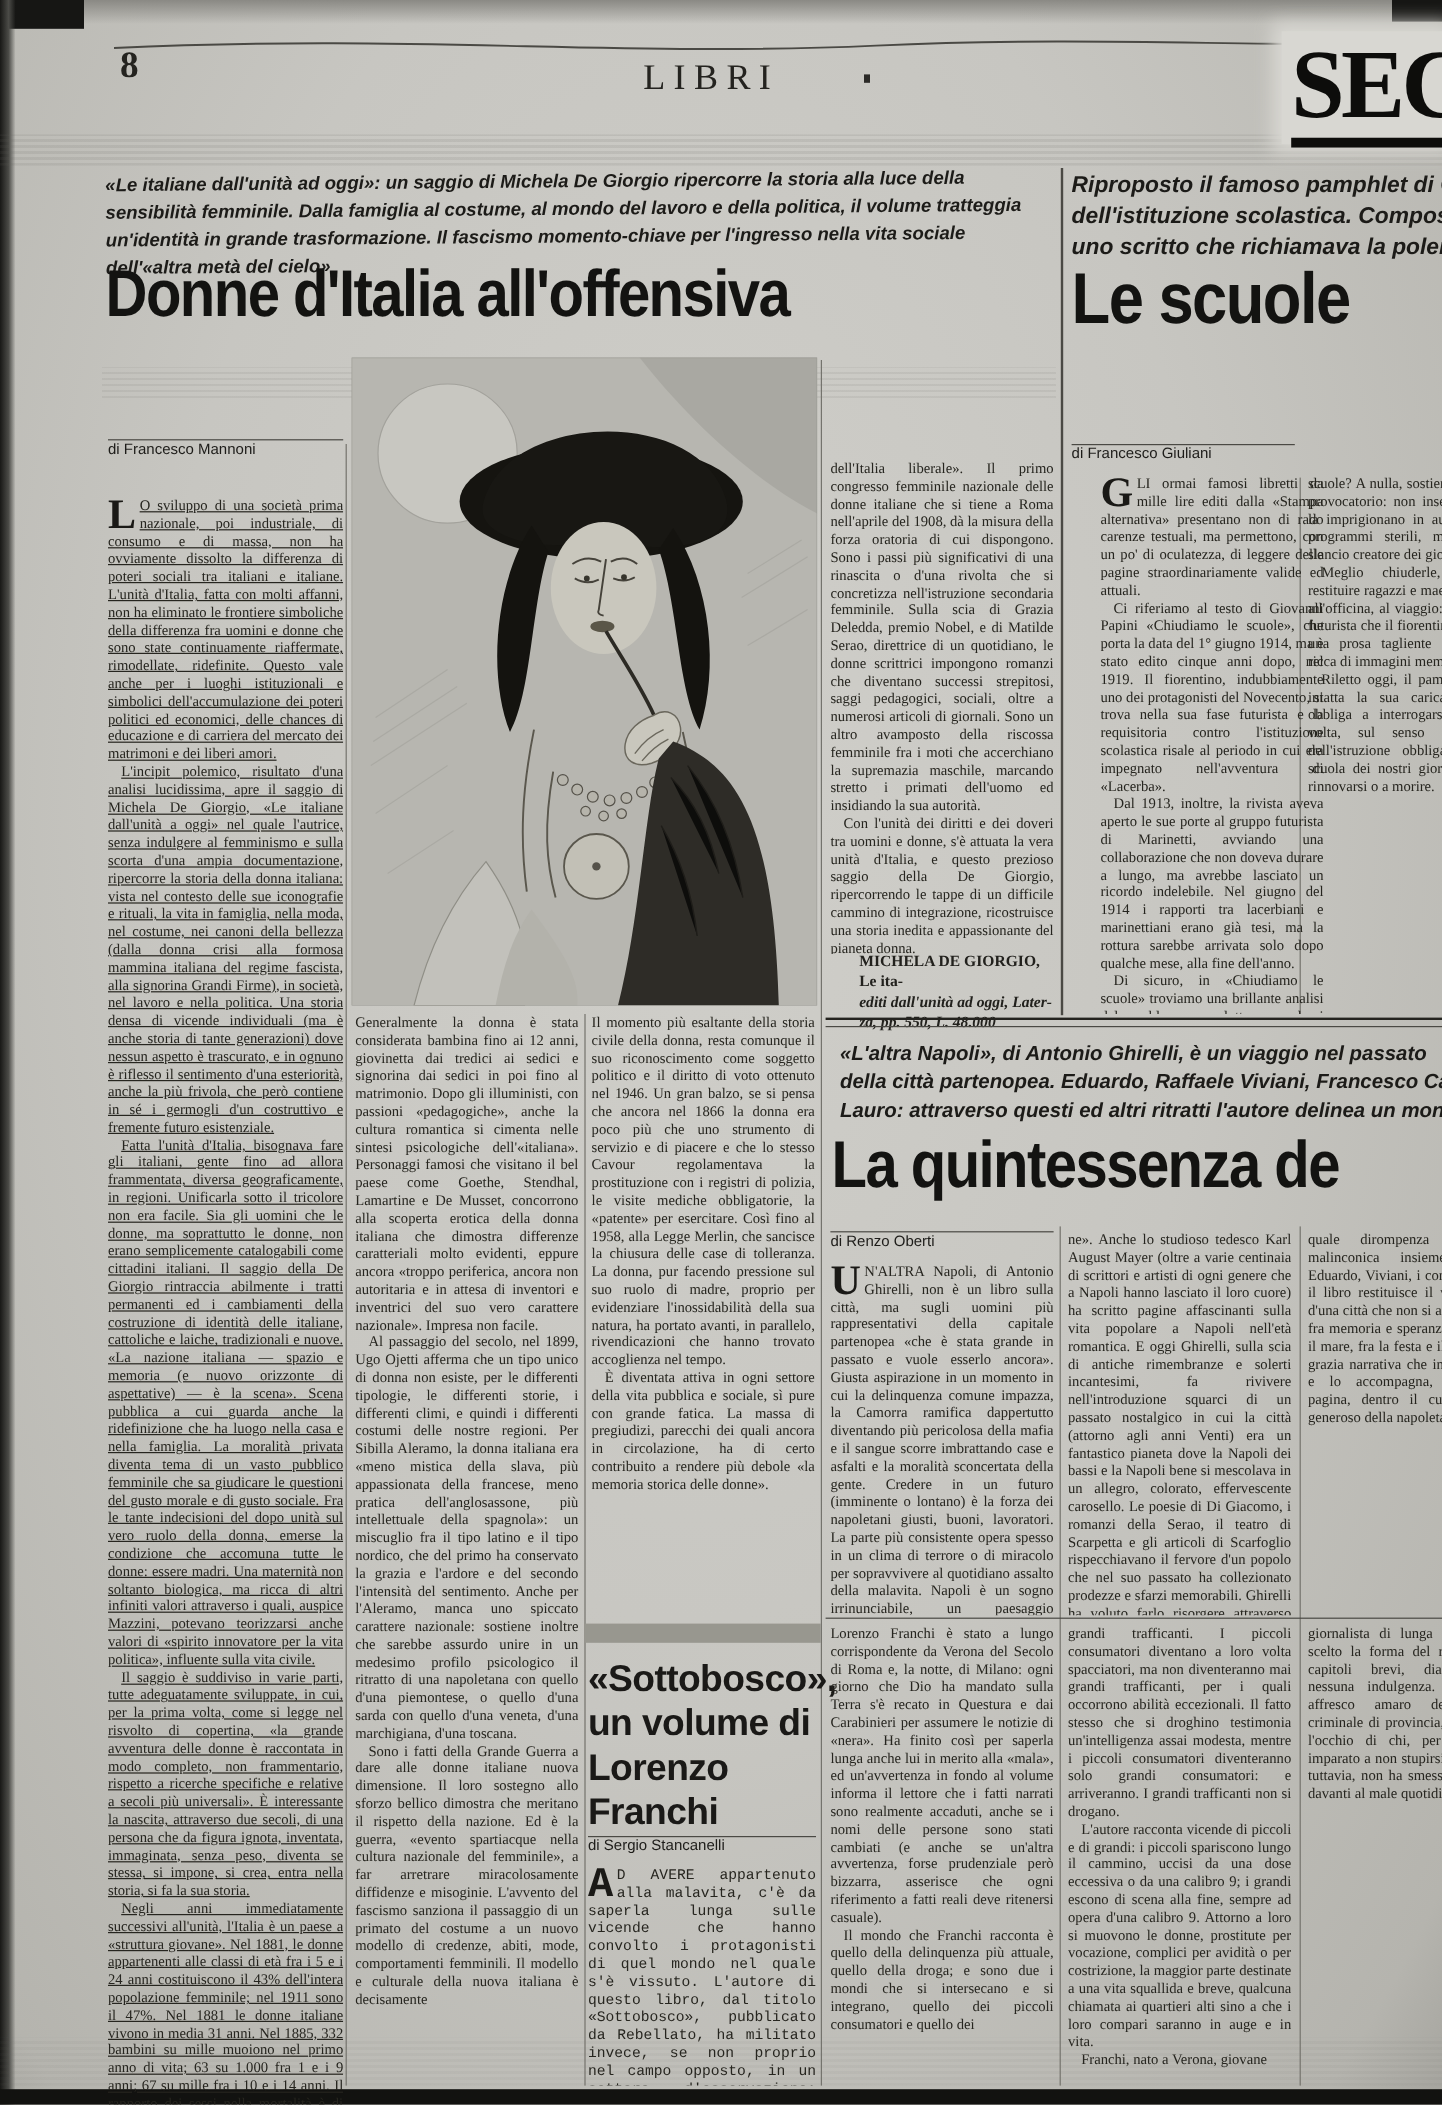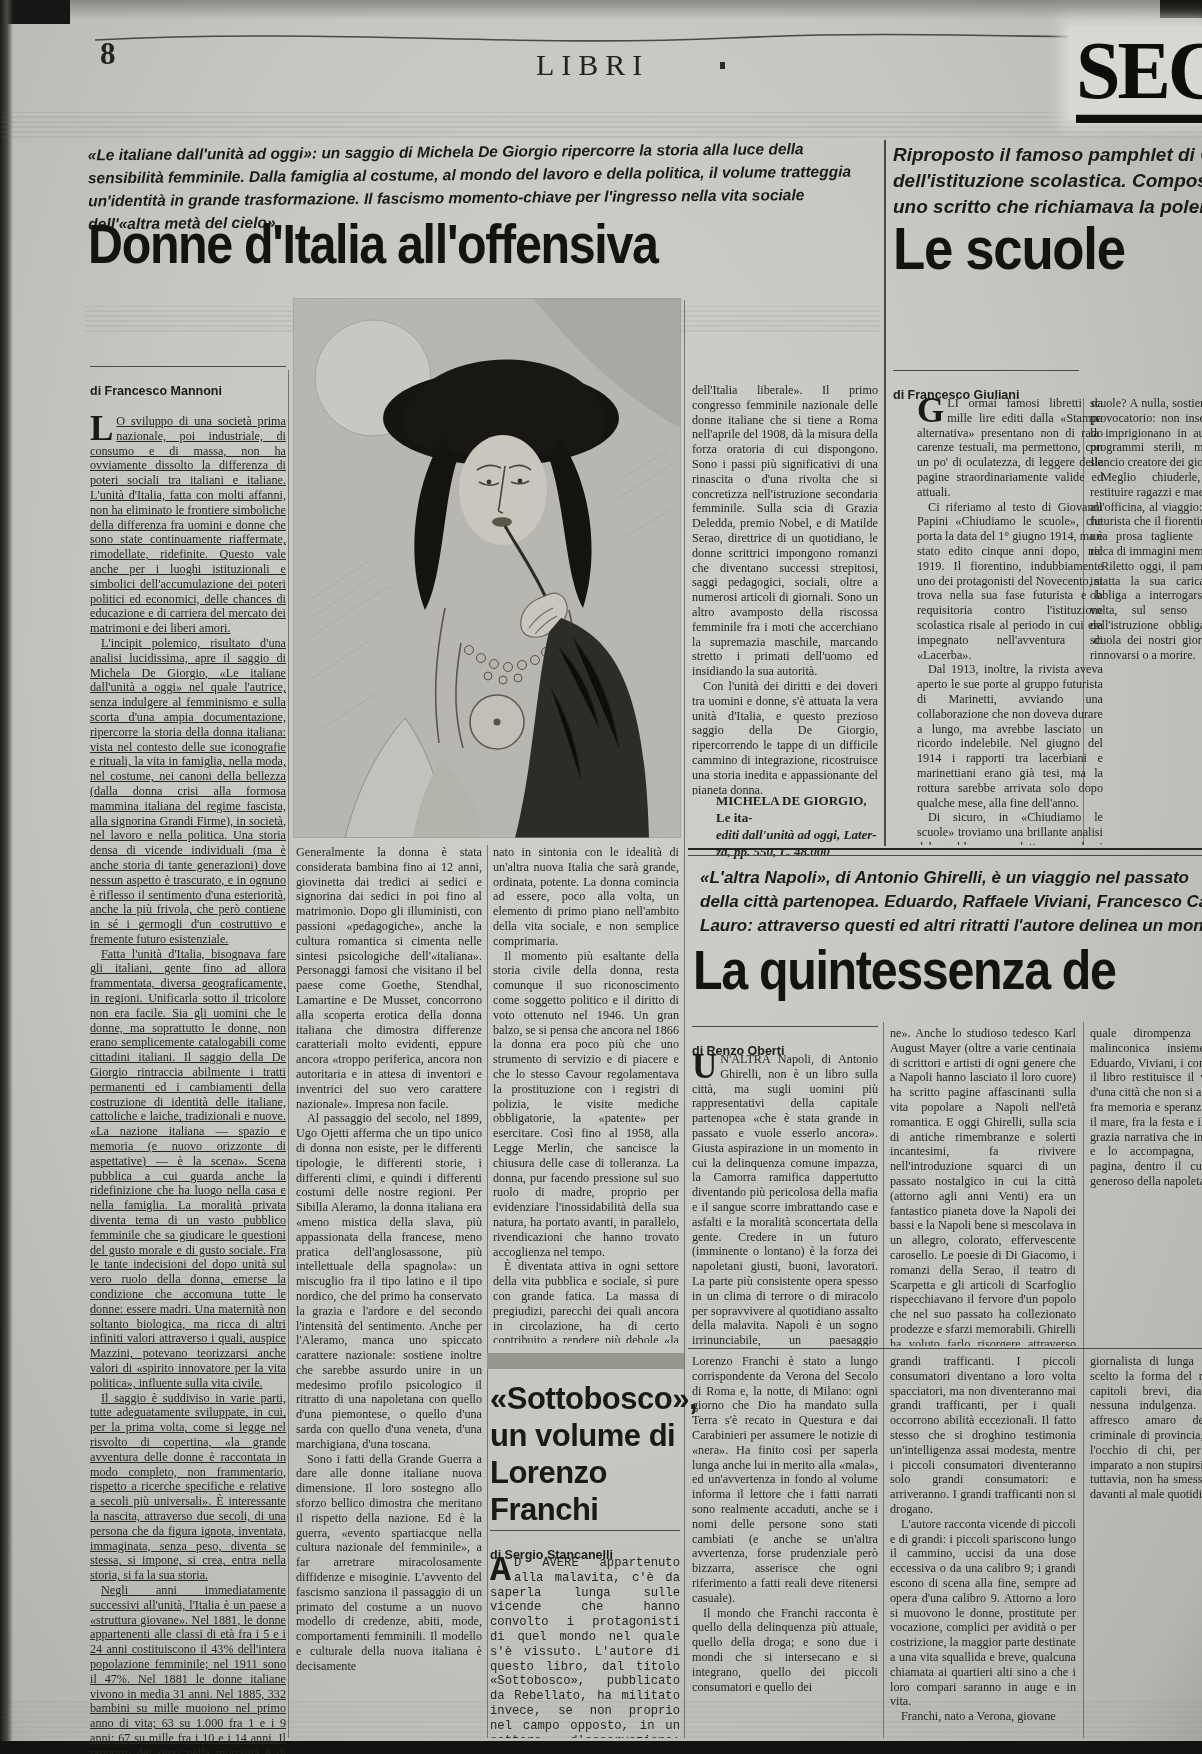--- a/index.html
+++ b/index.html
@@ -27,22 +27,22 @@
   
   .kicker{font-family:"Liberation Sans",sans-serif;font-weight:bold;font-style:italic;font-size:15.5px;line-height:23px;color:#1c1b18;}
   .kicker-right{font-size:19px;line-height:26px;}
   .kicker p{margin:0;white-space:nowrap;}
   .headline{font-family:"Liberation Sans",sans-serif;font-weight:bold;font-size:55px;letter-spacing:-1.5px;color:#131311;
     transform:scaleX(.88);transform-origin:left top;white-space:nowrap;}
   .headline-right{font-size:60px;}
   .subhead{font-family:"Liberation Sans",sans-serif;font-weight:bold;font-size:31px;line-height:37px;letter-spacing:-.5px;color:#1a1917;}
   .graybar{background:#98978f;}
   
-  .byline{font-family:"Liberation Sans",sans-serif;font-weight:bold;font-size:12.5px;color:#1d1c19;
-    border-top:1px solid #4a4944;padding-top:17px;}
+  .byline{font-family:"Liberation Sans",sans-serif;font-weight:normal;font-size:12.5px;color:#1d1c19;
+    border-top:1px solid #4a4944;padding-top:0;}
   .bodycol{font-size:12.2px;line-height:14.8px;text-align:justify;overflow:hidden;color:#26251f;}
   .bodycol p{margin:0;text-indent:11px;}
   .bodycol p:first-child{text-indent:0;}
   .dropcap::first-letter{float:left;font-size:35px;line-height:28px;padding:1px 3px 0 0;font-weight:bold;color:#1a1916;}
   .citation{font-weight:bold;font-size:13px;line-height:17px;color:#22211d;}
   .citation p{margin:0;padding-left:24px;text-indent:0;font-style:italic;}
   .citation p:first-child{font-style:normal;}
   .tilt{transform:rotate(-0.5deg);}
 </style>
 </head>
@@ -152,21 +152,20 @@
       <p>Fatta l'unità d'Italia, bisognava fare gli italiani, gente fino ad allora frammentata, diversa geograficamente, in regioni. Unificarla sotto il tricolore non era facile. Sia gli uomini che le donne, ma soprattutto le donne, non erano semplicemente catalogabili come cittadini italiani. Il saggio della De Giorgio rintraccia abilmente i tratti permanenti ed i cambiamenti della costruzione di identità delle italiane, cattoliche e laiche, tradizionali e nuove. «La nazione italiana — spazio e memoria (e nuovo orizzonte di aspettative) — è la scena». Scena pubblica a cui guarda anche la ridefinizione che ha luogo nella casa e nella famiglia. La moralità privata diventa tema di un vasto pubblico femminile che sa giudicare le questioni del gusto morale e di gusto sociale. Fra le tante indecisioni del dopo unità sul vero ruolo della donna, emerse la condizione che accomuna tutte le donne: essere madri. Una maternità non soltanto biologica, ma ricca di altri infiniti valori attraverso i quali, auspice Mazzini, potevano teorizzarsi anche valori di «spirito innovatore per la vita politica», influente sulla vita civile.</p>
       <p>Il saggio è suddiviso in varie parti, tutte adeguatamente sviluppate, in cui, per la prima volta, come si legge nel risvolto di copertina, «la grande avventura delle donne è raccontata in modo completo, non frammentario, rispetto a ricerche specifiche e relative a secoli più universali». È interessante la nascita, attraverso due secoli, di una persona che da figura ignota, inventata, immaginata, senza peso, diventa se stessa, si impone, si crea, entra nella storia, si fa la sua storia.</p>
       <p>Negli anni immediatamente successivi all'unità, l'Italia è un paese a «struttura giovane». Nel 1881, le donne appartenenti alle classi di età fra i 5 e i 24 anni costituiscono il 43% dell'intera popolazione femminile; nel 1911 sono il 47%. Nel 1881 le donne italiane vivono in media 31 anni. Nel 1885, 332 bambini su mille muoiono nel primo anno di vita; 63 su 1.000 fra 1 e i 9 anni; 67 su mille fra i 10 e i 14 anni. Il rapporto dei sessi nella mortalità è di 213 maschi ogni 100 femmine nel primo anno; di 99 fra i 10 e i 14 anni. La</p>
     </div>
   <div class="abs bodycol" style="left:296px;top:845px;width:186px;height:893px;">
       <p>Generalmente la donna è stata considerata bambina fino ai 12 anni, giovinetta dai tredici ai sedici e signorina dai sedici in poi fino al matrimonio. Dopo gli illuministi, con passioni «pedagogiche», anche la cultura romantica si cimenta nelle sintesi psicologiche dell'«italiana». Personaggi famosi che visitano il bel paese come Goethe, Stendhal, Lamartine e De Musset, concorrono alla scoperta erotica della donna italiana che dimostra differenze caratteriali molto evidenti, eppure ancora «troppo periferica, ancora non autoritaria e in attesa di inventori e inventrici del suo vero carattere nazionale». Impresa non facile.</p>
       <p>Al passaggio del secolo, nel 1899, Ugo Ojetti afferma che un tipo unico di donna non esiste, per le differenti tipologie, le differenti storie, i differenti climi, e quindi i differenti costumi delle nostre regioni. Per Sibilla Aleramo, la donna italiana era «meno mistica della slava, più appassionata della francese, meno pratica dell'anglosassone, più intellettuale della spagnola»: un miscuglio fra il tipo latino e il tipo nordico, che del primo ha conservato la grazia e l'ardore e del secondo l'intensità del sentimento. Anche per l'Aleramo, manca uno spiccato carattere nazionale: sostiene inoltre che sarebbe assurdo unire in un medesimo profilo psicologico il ritratto di una napoletana con quello d'una piemontese, o quello d'una sarda con quello d'una veneta, d'una marchigiana, d'una toscana.</p>
       <p>Sono i fatti della Grande Guerra a dare alle donne italiane nuova dimensione. Il loro sostegno allo sforzo bellico dimostra che meritano il rispetto della nazione. Ed è la guerra, «evento spartiacque nella cultura nazionale del femminile», a far arretrare miracolosamente diffidenze e misoginie. L'avvento del fascismo sanziona il passaggio di un primato del costume a un nuovo modello di credenze, abiti, mode, comportamenti femminili. Il modello e culturale della nuova italiana è decisamente</p>
     </div>
   <div class="abs bodycol" style="left:493px;top:845px;width:186px;height:498px;">
-      <p>nato in sintonia con le idealità di un'altra nuova Italia che sarà grande, ordinata, potente. La donna comincia ad essere, poco alla volta, un elemento di primo piano nell'ambito della vita sociale, e non semplice comprimaria.</p>
       <p>Il momento più esaltante della storia civile della donna, resta comunque il suo riconoscimento come soggetto politico e il diritto di voto ottenuto nel 1946. Un gran balzo, se si pensa che ancora nel 1866 la donna era poco più che uno strumento di servizio e di piacere e che lo stesso Cavour regolamentava la prostituzione con i registri di polizia, le visite mediche obbligatorie, la «patente» per esercitare. Così fino al 1958, alla Legge Merlin, che sancisce la chiusura delle case di tolleranza. La donna, pur facendo pressione sul suo ruolo di madre, proprio per evidenziare l'inossidabilità della sua natura, ha portato avanti, in parallelo, rivendicazioni che hanno trovato accoglienza nel tempo.</p>
       <p>È diventata attiva in ogni settore della vita pubblica e sociale, sì pure con grande fatica. La massa di pregiudizi, parecchi dei quali ancora in circolazione, ha di certo contribuito a rendere più debole «la memoria storica delle donne».</p>
     </div>
   <div class="abs bodycol" style="left:692px;top:383px;width:186px;height:412px;">
       <p>dell'Italia liberale». Il primo congresso femminile nazionale delle donne italiane che si tiene a Roma nell'aprile del 1908, dà la misura della forza oratoria di cui dispongono. Sono i passi più significativi di una rinascita o d'una rivolta che si concretizza nell'istruzione secondaria femminile. Sulla scia di Grazia Deledda, premio Nobel, e di Matilde Serao, direttrice di un quotidiano, le donne scrittrici impongono romanzi che diventano successi strepitosi, saggi pedagogici, sociali, oltre a numerosi articoli di giornali. Sono un altro avamposto della riscossa femminile fra i moti che accerchiano la supremazia maschile, marcando stretto i primati dell'uomo ed insidiando la sua autorità.</p>
       <p>Con l'unità dei diritti e dei doveri tra uomini e donne, s'è attuata la vera unità d'Italia, e questo prezioso saggio della De Giorgio, ripercorrendo le tappe di un difficile cammino di integrazione, ricostruisce una storia inedita e appassionante del pianeta donna.</p>
     </div>
   <div class="abs citation" style="left:692px;top:792px;width:186px;">
       <p>MICHELA DE GIORGIO, Le ita-</p>
       <p>editi dall'unità ad oggi, Later-</p>

